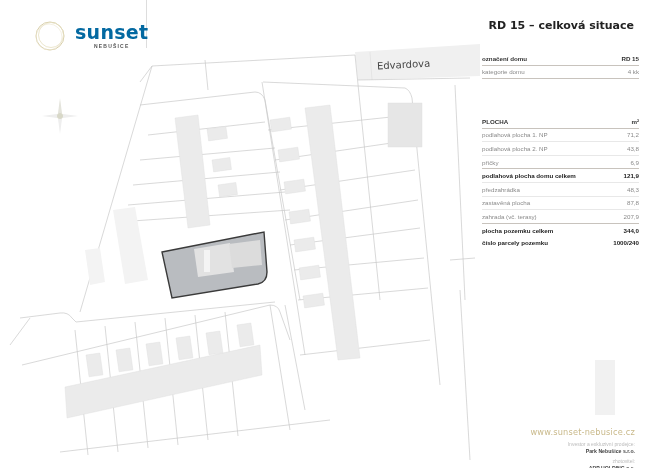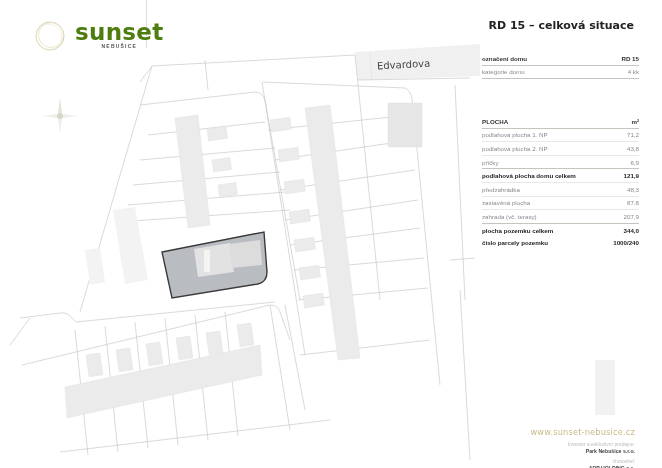--- a/index.html
+++ b/index.html
@@ -1,21 +1,21 @@
 <!DOCTYPE html>
 <html><head>
 <meta charset="utf-8">
 <style>
   html,body{margin:0;padding:0;background:#fff;}
   body{width:662px;height:468px;position:relative;overflow:hidden;font-family:"Liberation Sans",sans-serif;color:#333;}
   .map{position:absolute;left:0;top:0;width:662px;height:468px;}
   .logo{position:absolute;left:34px;top:20px;display:flex;align-items:center;}
   .logo-ring{width:32px;height:32px;position:relative;margin-right:9px;}
   .logo-text{display:flex;flex-direction:column;align-items:center;}
-  .brand{font-family:"DejaVu Sans",sans-serif;font-size:23px;font-weight:bold;color:#4d7c0f;letter-spacing:0.3px;line-height:18px;}
+  .brand{font-family:"DejaVu Sans",sans-serif;font-size:19px;font-weight:bold;color:#0369a1;letter-spacing:0.3px;line-height:18px;}
   .sub{font-size:5px;font-weight:bold;letter-spacing:1.2px;color:#555;margin-top:2px;}
   .vline{position:absolute;left:146px;top:0;width:1px;height:48px;background:#ddd;}
   .title{position:absolute;right:28px;top:19px;font-family:"DejaVu Sans",sans-serif;font-size:11px;font-weight:bold;color:#222;}
   .panel{position:absolute;left:482px;width:157px;font-size:6.2px;}
   .row{display:flex;justify-content:space-between;align-items:center;height:12.6px;border-bottom:0.6px solid #e8e8e8;color:#8a8a8a;}
   .row.hdr{color:#333;font-weight:bold;border-bottom:1.2px solid #c8c3bd;}
   .row.bold{color:#222;font-weight:bold;}
   .row.sep{border-bottom:1.2px solid #c8c3bd;}
   .row.nob{border-bottom:none;}
   .footer{position:absolute;right:27px;top:392px;text-align:right;margin-top:35px;}

